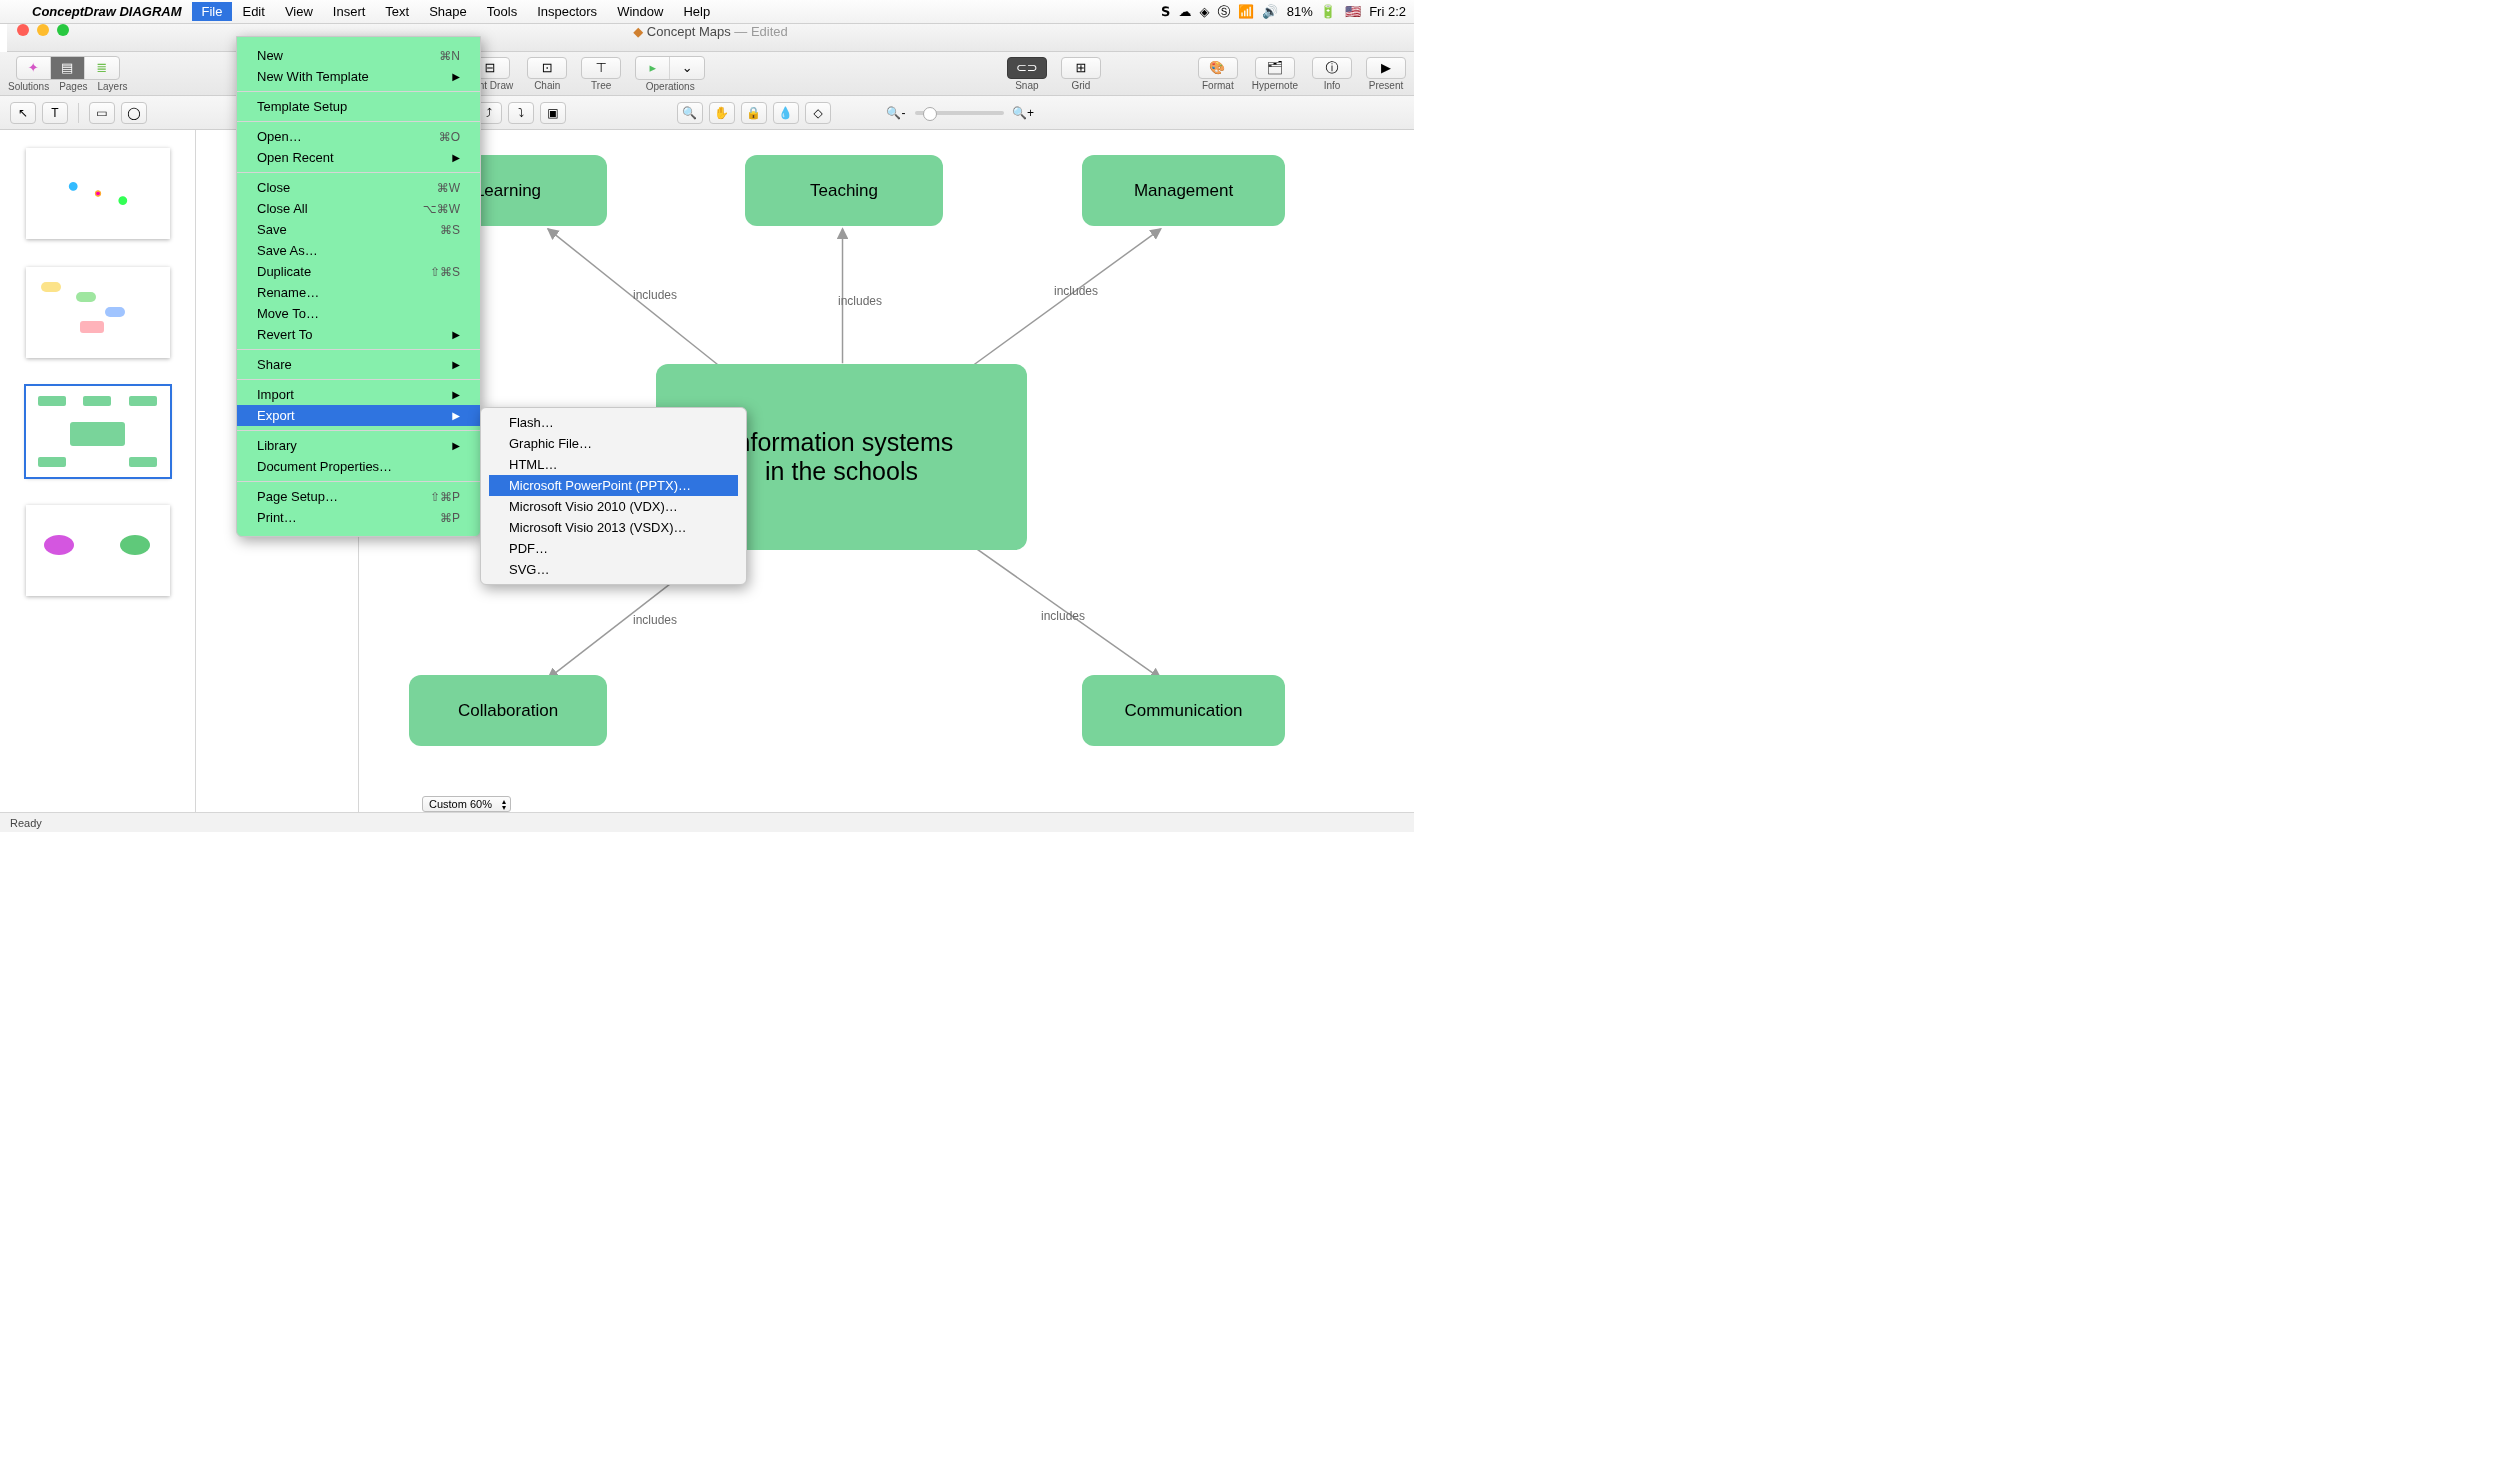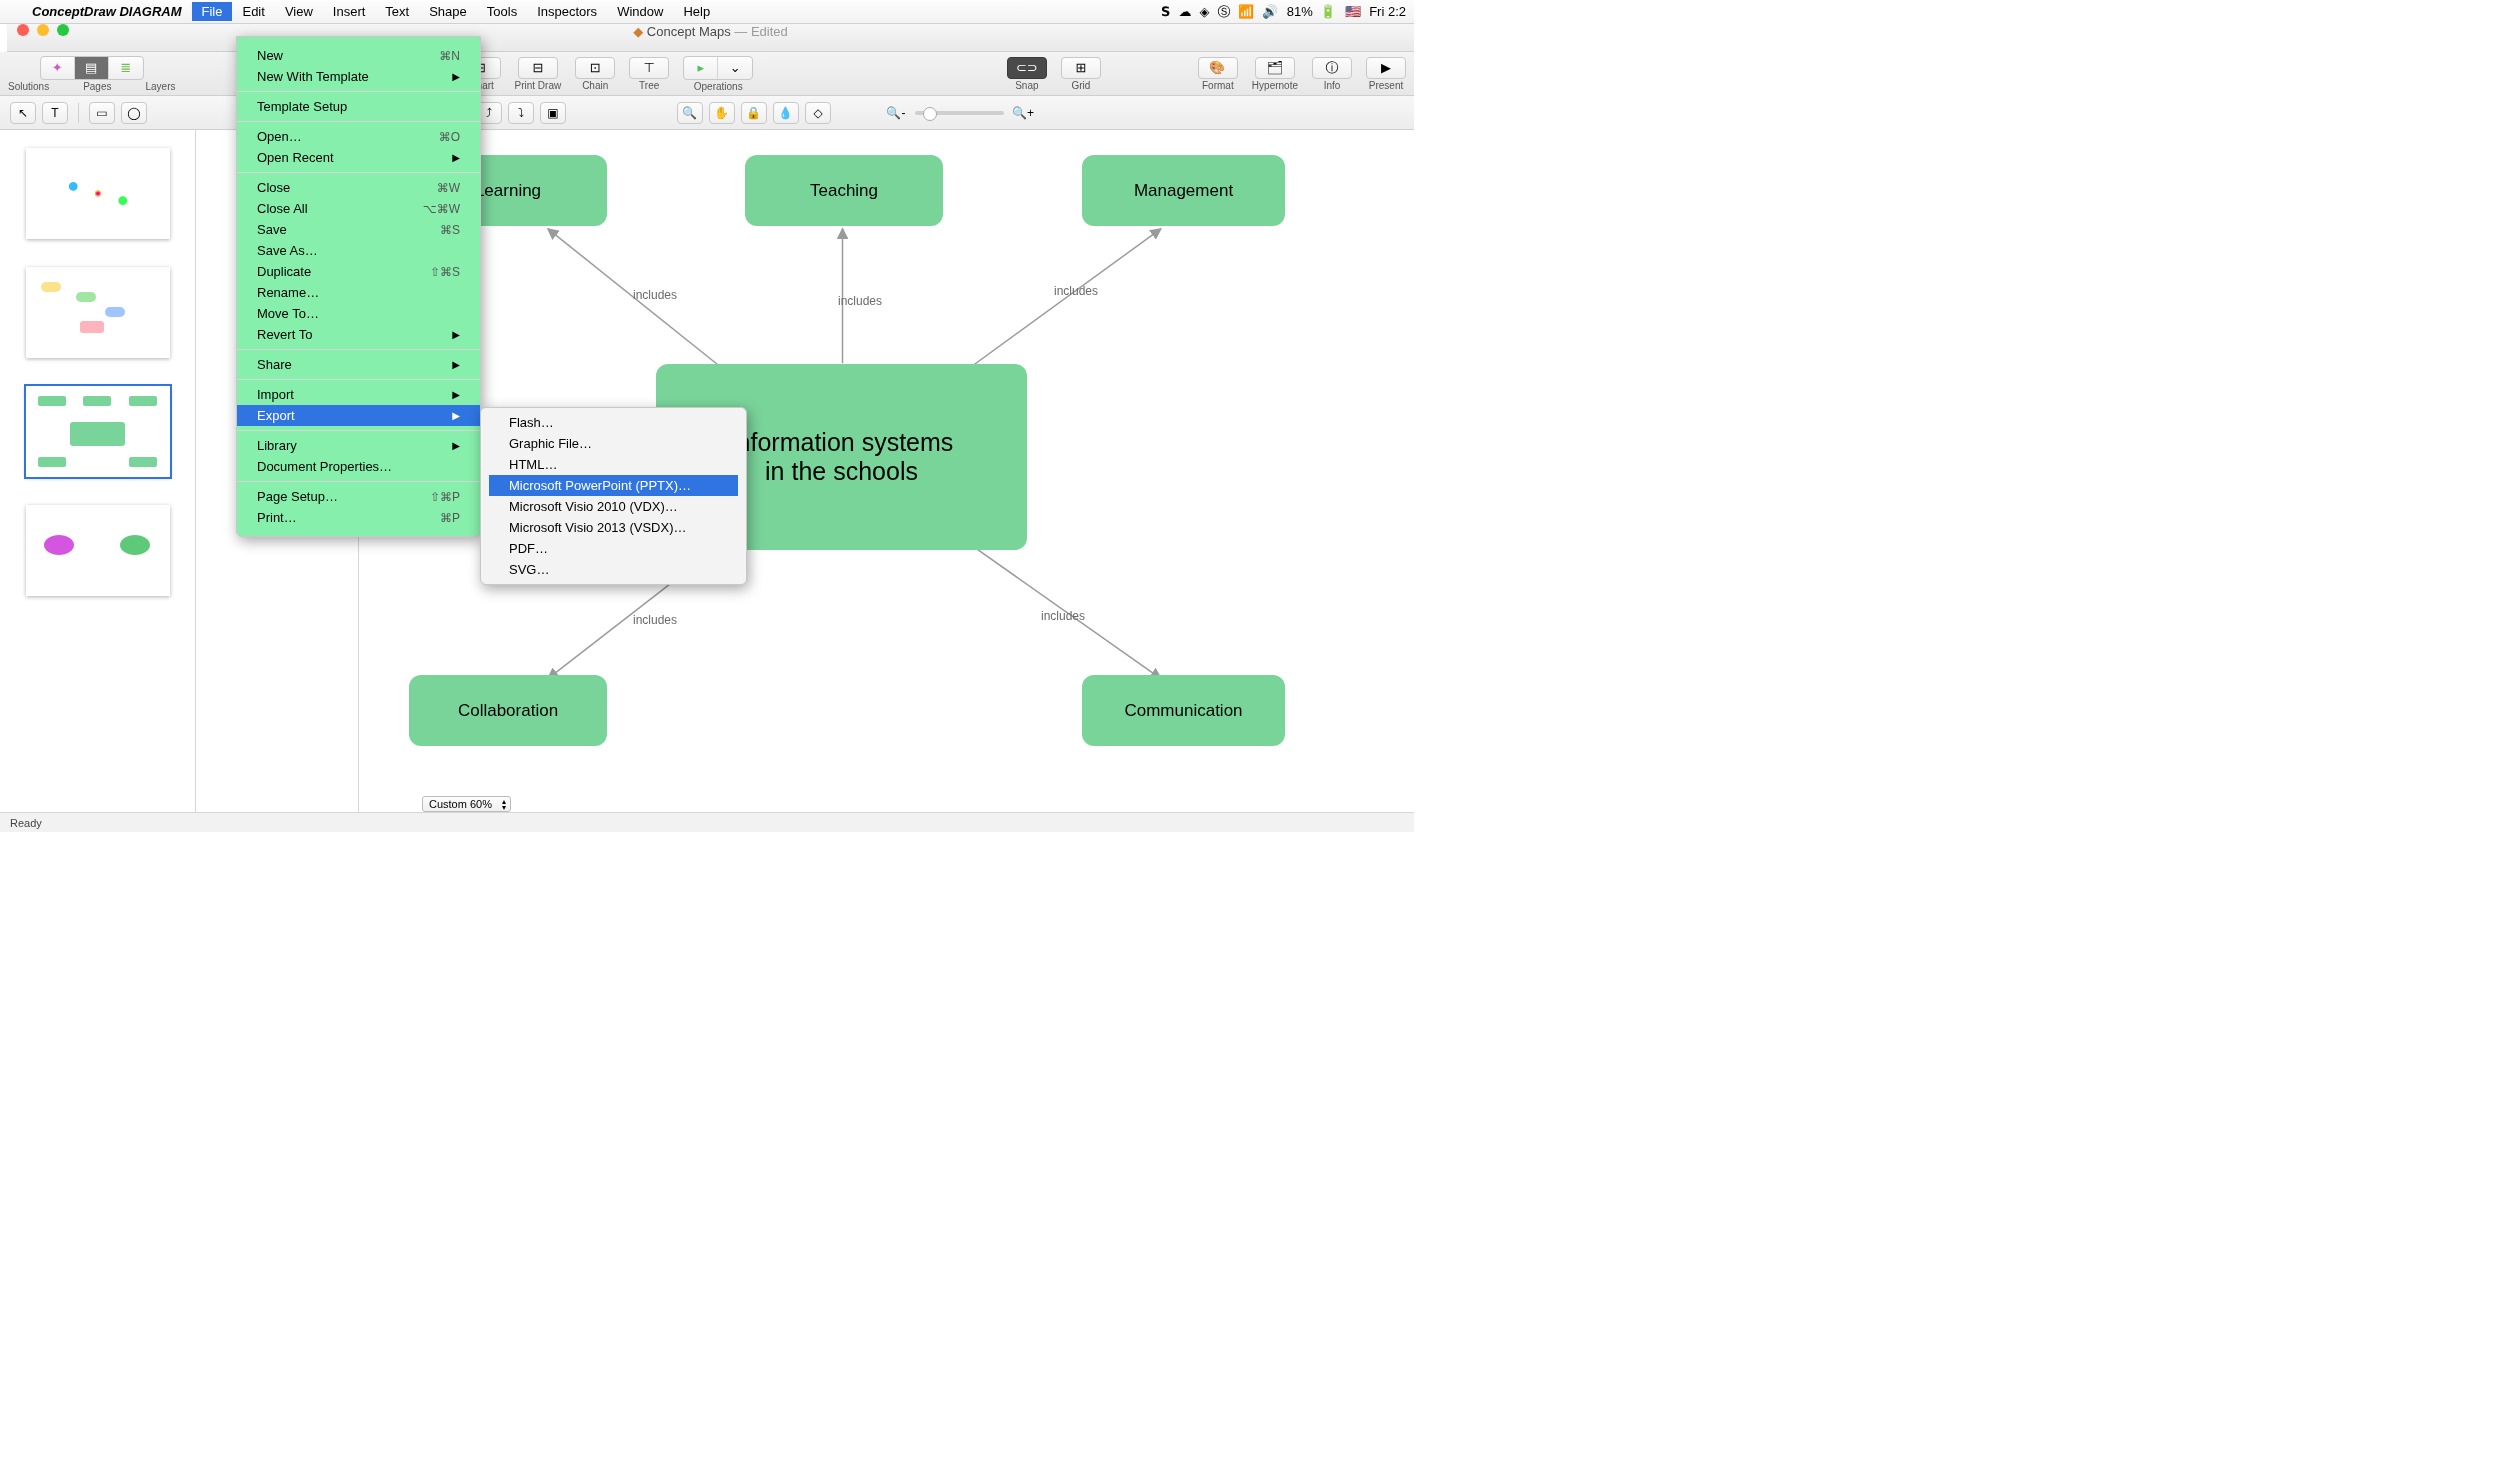--- a/index.html
+++ b/index.html
@@ -113,21 +113,21 @@
   </div>
 </div>
 
 <div class="toolbar">
   <div class="tb-group">
     <div class="tb-btnrow">
       <div class="tb-btn" style="color:#d456c6">✦</div>
       <div class="tb-btn selected">▤</div>
       <div class="tb-btn" style="color:#6fbf4e">≣</div>
     </div>
-    <div style="display:flex;gap:34px">
+    <div style="display:flex;gap:10px">
       <span class="tb-label">Solutions</span>
       <span class="tb-label">Pages</span>
       <span class="tb-label">Layers</span>
     </div>
   </div>
   <div style="width:257px"></div>
   <div class="tb-group">
       <div class="tb-single">⊞</div>
       <span class="tb-label">Smart</span>
     </div>

